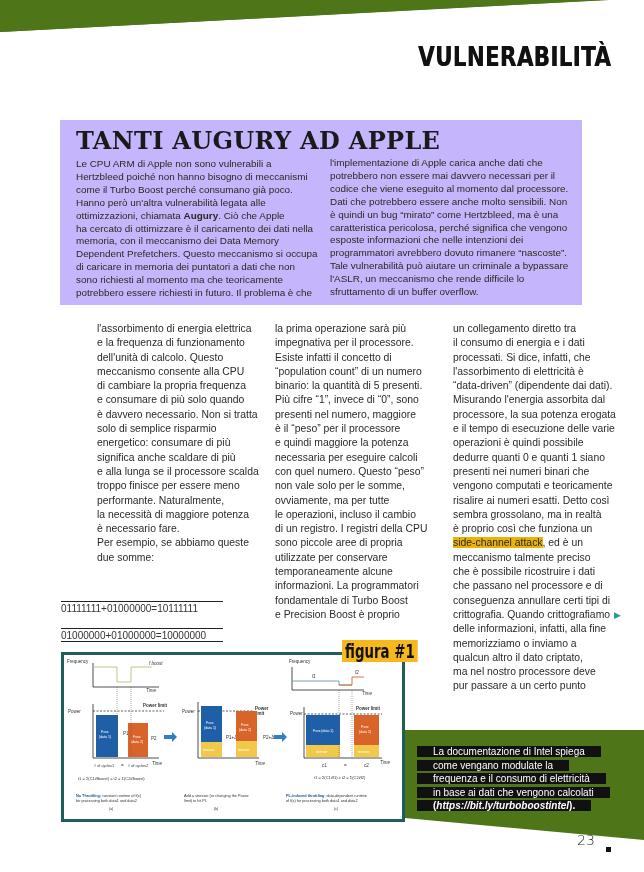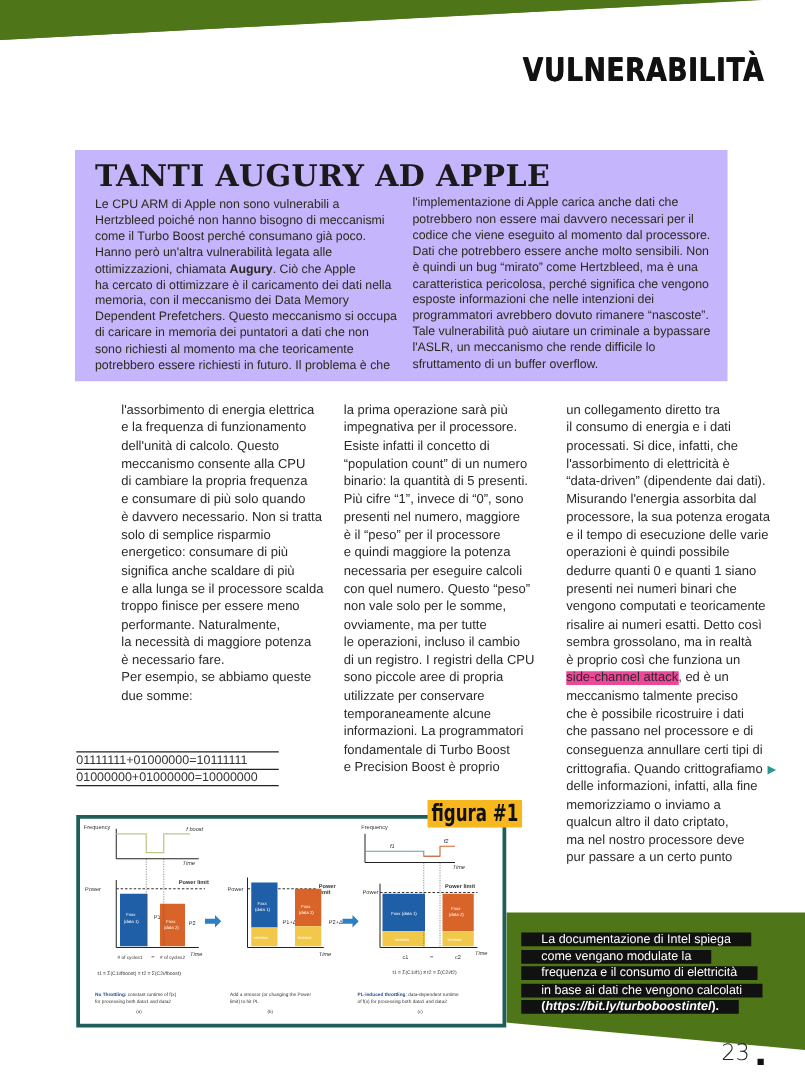--- a/index.html
+++ b/index.html
@@ -31,26 +31,26 @@
   .box-col.right { left: 270px; top: 37px; }
 
   .col {
     position: absolute; top: 322px;
     font-family: "Liberation Sans", sans-serif; font-size: 10.4px; line-height: 14.3px; color: #2a2a2a; margin-left: 36px;
   }
   .col1 { left: 61px; width: 170px; }
   .col2 { left: 239px; width: 175px; }
   .col3 { left: 417px; width: 190px; }
   .col p { white-space: nowrap; }
-  .hl { background: #ec4899; }
+  .hl { background: #eab308; }
   .cont-arrow { color: #2a9a8f; font-size: 9px; margin-left: 4px; }
 
   .sums { position: absolute; left: 61px; top: 601px; width: 162px; font-family: "Liberation Sans", sans-serif; font-size: 10px; color: #333; }
   .sum-row { border-top: 1.3px solid #222; padding: 1px 0 1px 0; height: 14px; line-height: 12px; }
-  .sum-row:last-child { border-bottom: 1.3px solid #222; }
+  .sum-row:last-child { border-bottom: 1.3px solid #222; margin-top: 13px; }
 
   .figure {
     position: absolute; left: 61px; top: 652px; width: 344px; height: 170px;
     border: 3px solid #1f5e5a; background: #fff;
   }
   .fig-badge {
     position: absolute; left: 342px; top: 640px; background: #f7b71f; padding: 0 4px;
     font-family: "DejaVu Sans Condensed", "DejaVu Sans", sans-serif; font-size: 19px; font-weight: bold;
     color: #111; transform: scaleX(0.78); transform-origin: left top; line-height: 22px;
   }
@@ -60,21 +60,21 @@
   .caption-band { position: absolute; left: 405px; top: 700px; width: 239px; height: 140px; }
   .caption {
     position: absolute; left: 417px; top: 745px; width: 200px;
     font-family: "Liberation Sans", sans-serif; font-size: 10px; line-height: 13.6px; color: #fff;
   }
   .caption span { background: #111; box-decoration-break: clone; -webkit-box-decoration-break: clone; padding: 0 16px; }
   .caption em { font-style: italic; font-weight: bold; }
 
   .page-num {
     position: absolute; left: 577px; top: 832px; font-family: "DejaVu Sans", sans-serif;
-    font-size: 18px; color: #222; font-weight: 300;
+    font-size: 14px; color: #222; font-weight: 300;
   }
   .page-dot { position: absolute; left: 606px; top: 847px; width: 5px; height: 5px; background: #111; }
 </style>
 </head>
 <body>
 
 <svg class="top-band" width="644" height="40" viewBox="0 0 644 40">
   <polygon points="0,0 644,0 610,0 0,32" fill="#4f7519"></polygon>
   <polygon points="0,0 605,0 0,32" fill="#4f7519"></polygon>
 </svg>

